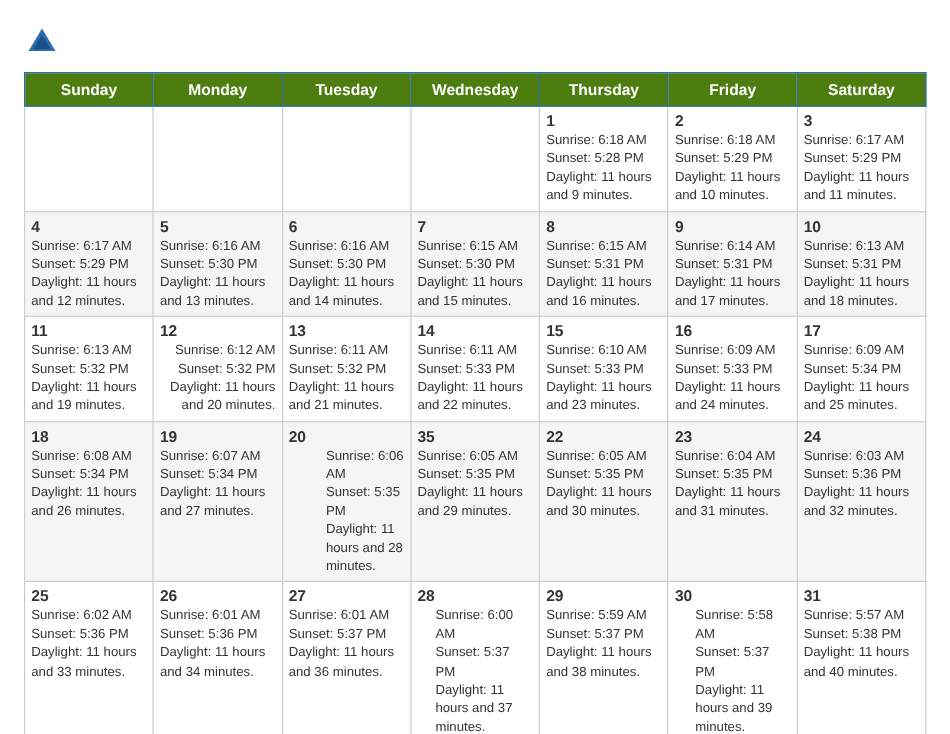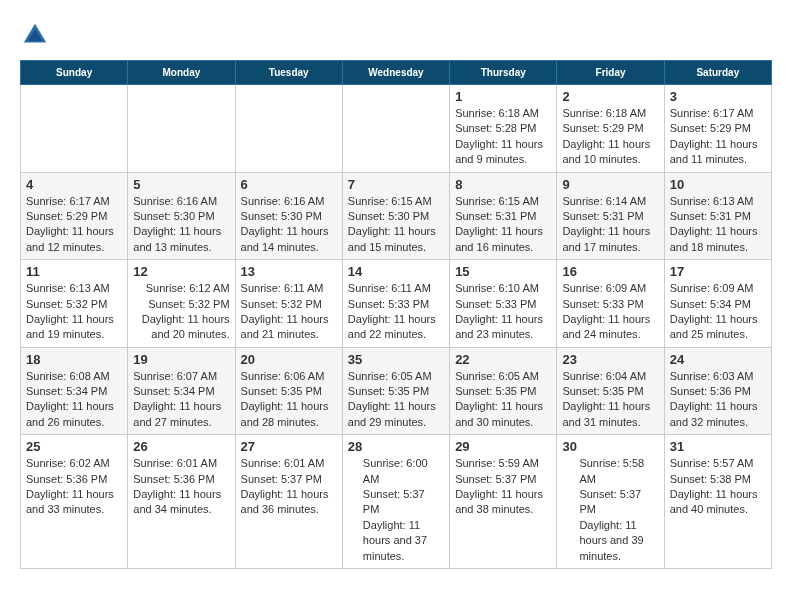--- a/index.html
+++ b/index.html
@@ -49,25 +49,25 @@
     .subtitle {
       font-size: 16px;
       color: #555;
     }
     table {
       width: 100%;
       border-collapse: collapse;
       font-size: 11px;
     }
     thead tr th {
-      background-color: #0c4a6e;
+      background-color: #4d7c0f;
       color: #fff;
       text-align: center;
       padding: 6px 4px;
-      font-size: 10px;
+      font-size: 13px;
       font-weight: bold;
       border: 1px solid #2c6fad;
     }
     tbody tr td {
       border: 1px solid #ccc;
       padding: 4px 5px;
       vertical-align: top;
       min-height: 80px;
       width: 14.28%;
     }
@@ -250,21 +250,21 @@
 Daylight: 11 hours and 26 minutes.</div>
           </td>
           <td>
             <div class="day-number">19</div>
             <div class="day-info" style="white-space: pre-line;">Sunrise: 6:07 AM
 Sunset: 5:34 PM
 Daylight: 11 hours and 27 minutes.</div>
           </td>
           <td>
             <div class="day-number">20</div>
-            <div class="day-info" style="white-space: pre-line;">Sunrise: 6:06 AM
+            <div class="day-info" style="white-space: pre-line; margin-left: 31px;">Sunrise: 6:06 AM
 Sunset: 5:35 PM
 Daylight: 11 hours and 28 minutes.</div>
           </td>
           <td>
             <div class="day-number">35</div>
             <div class="day-info" style="white-space: pre-line;">Sunrise: 6:05 AM
 Sunset: 5:35 PM
 Daylight: 11 hours and 29 minutes.</div>
           </td>
           <td>

